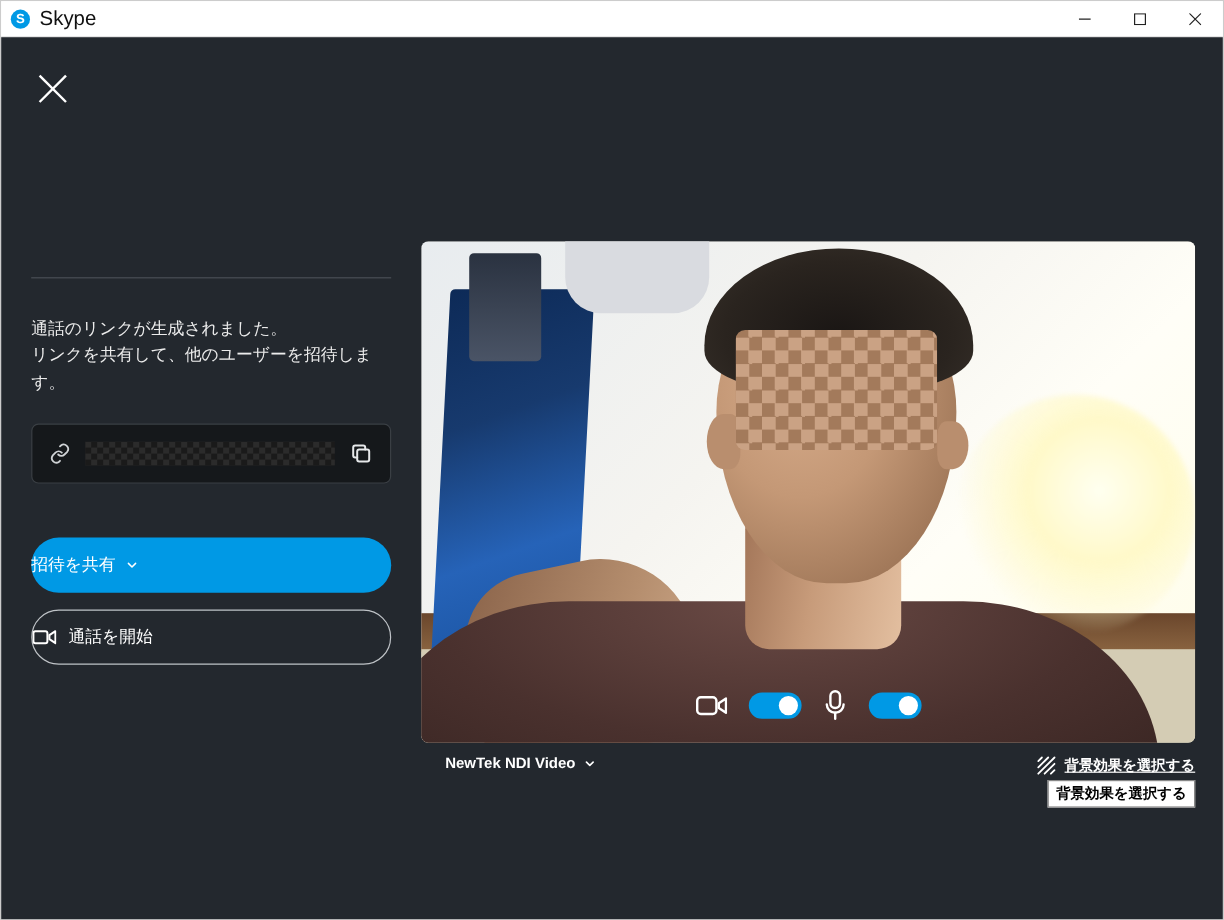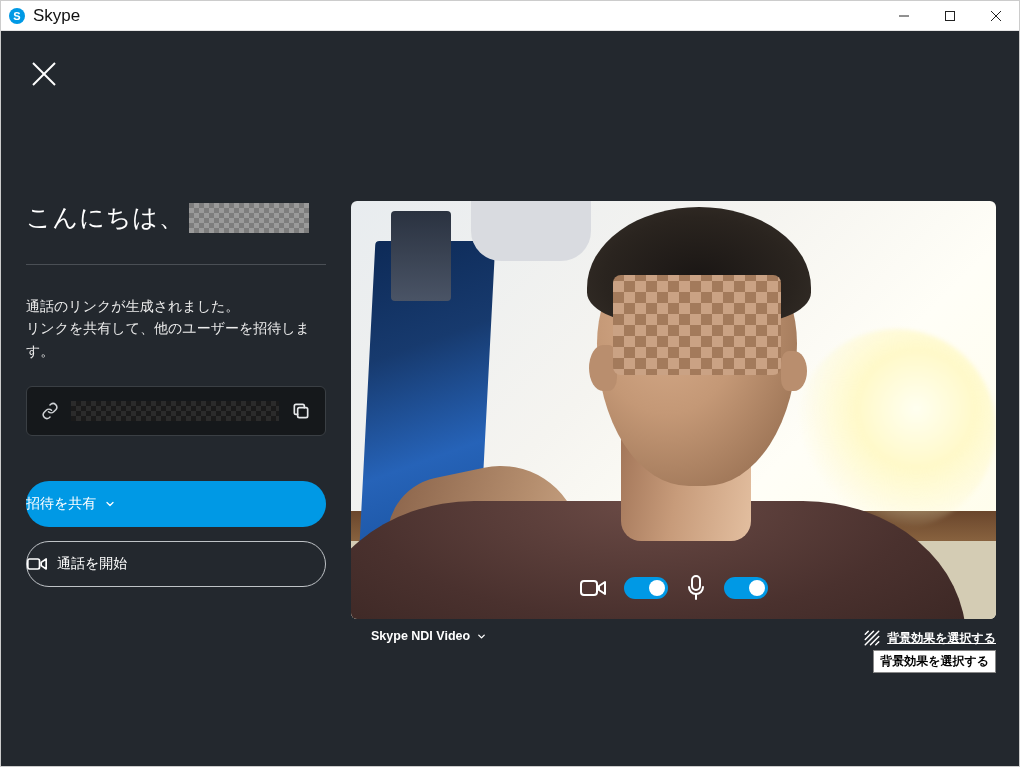--- a/index.html
+++ b/index.html
@@ -107,24 +107,20 @@
     <div class="close-x">
       <svg width="26" height="26">
           <line x1="2" y1="2" x2="24" y2="24"></line>
           <line x1="24" y1="2" x2="2" y2="24"></line>
         </svg>
     </div>
 
     <div class="content">
 
       <div class="left-col">
-        <div class="greeting">
-          <span>こんにちは、</span>
-          <span class="greeting-name"></span>
-        </div>
         <div class="divider"></div>
         <div class="info-text">
           <span>通話のリンクが生成されました。</span><br>
           <span>リンクを共有して、他のユーザーを招待します。</span>
         </div>
 
         <div class="link-box">
           <span class="link-icon">
             <svg width="18" height="18" viewBox="0 0 24 24" fill="none" stroke="#cfd2d5" stroke-width="2" stroke-linecap="round">
               <path d="M10 13a5 5 0 0 0 7 0l3-3a5 5 0 0 0-7-7l-1 1"></path>
@@ -193,21 +189,21 @@
                 <path d="M3 12a7 7 0 0 0 14 0"></path>
                 <line x1="10" y1="19" x2="10" y2="24"></line>
               </svg>
             </span>
             <div class="toggle"></div>
           </div>
         </div>
 
         <div class="below-video">
           <div class="camera-select">
-            <span>Skype NDI Video</span>
+            <span>NewTek NDI Video</span>
             <span class="chev">
               <svg width="11" height="11" viewBox="0 0 24 24" fill="none" stroke="#fff" stroke-width="3" stroke-linecap="round" stroke-linejoin="round">
                   <polyline points="6 9 12 15 18 9"></polyline>
                 </svg>
             </span>
           </div>
           <div class="bv-spacer"></div>
           <div class="bg-effect-wrap">
             <div class="bg-effect">
               <span class="bg-icon">

